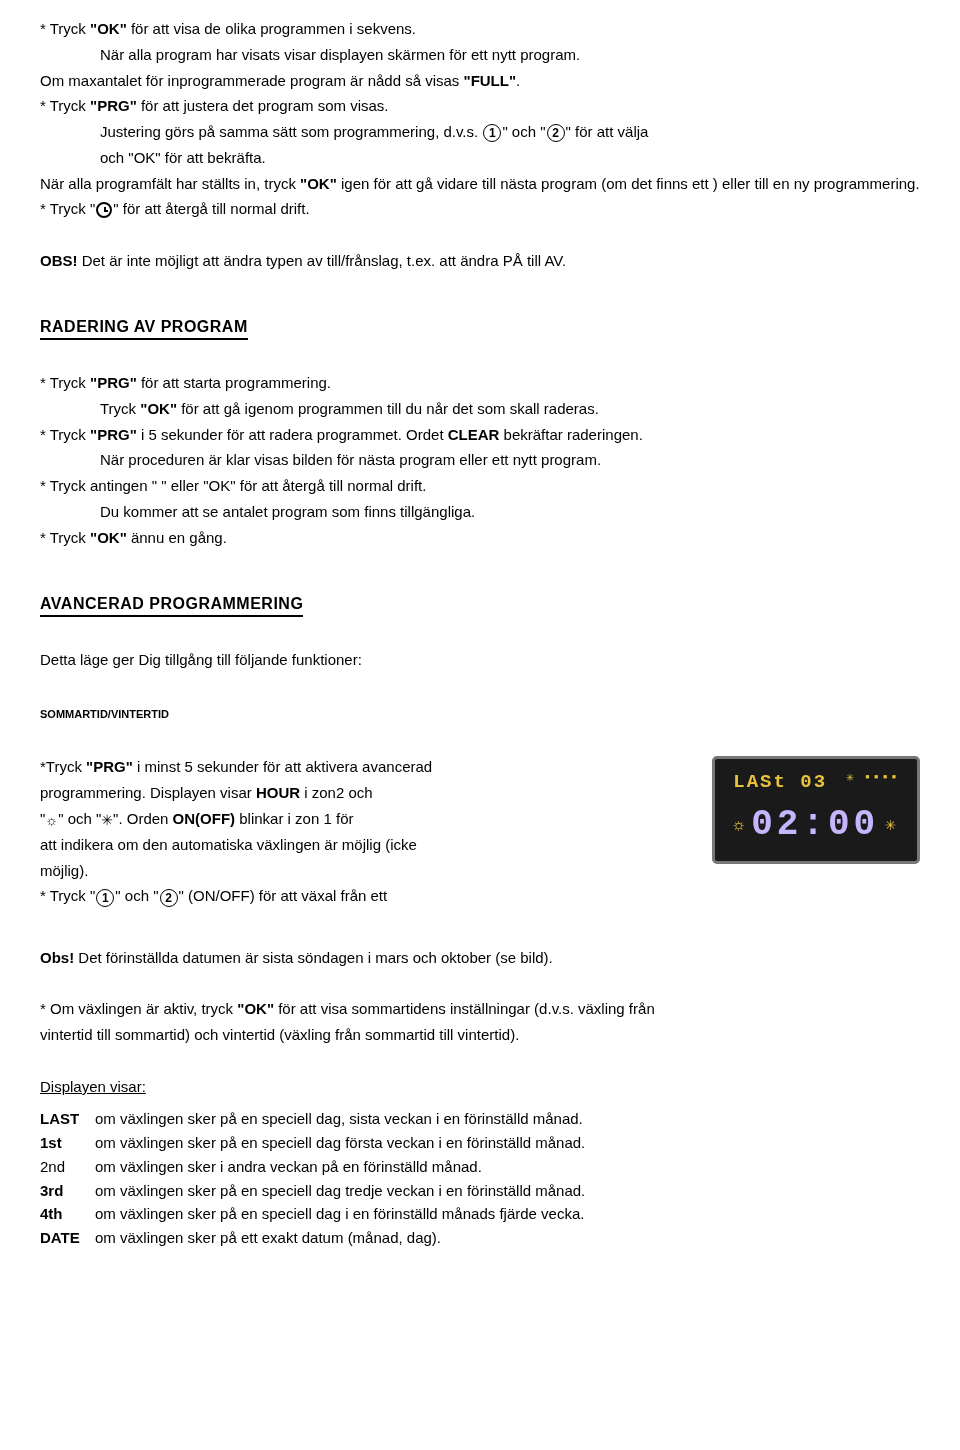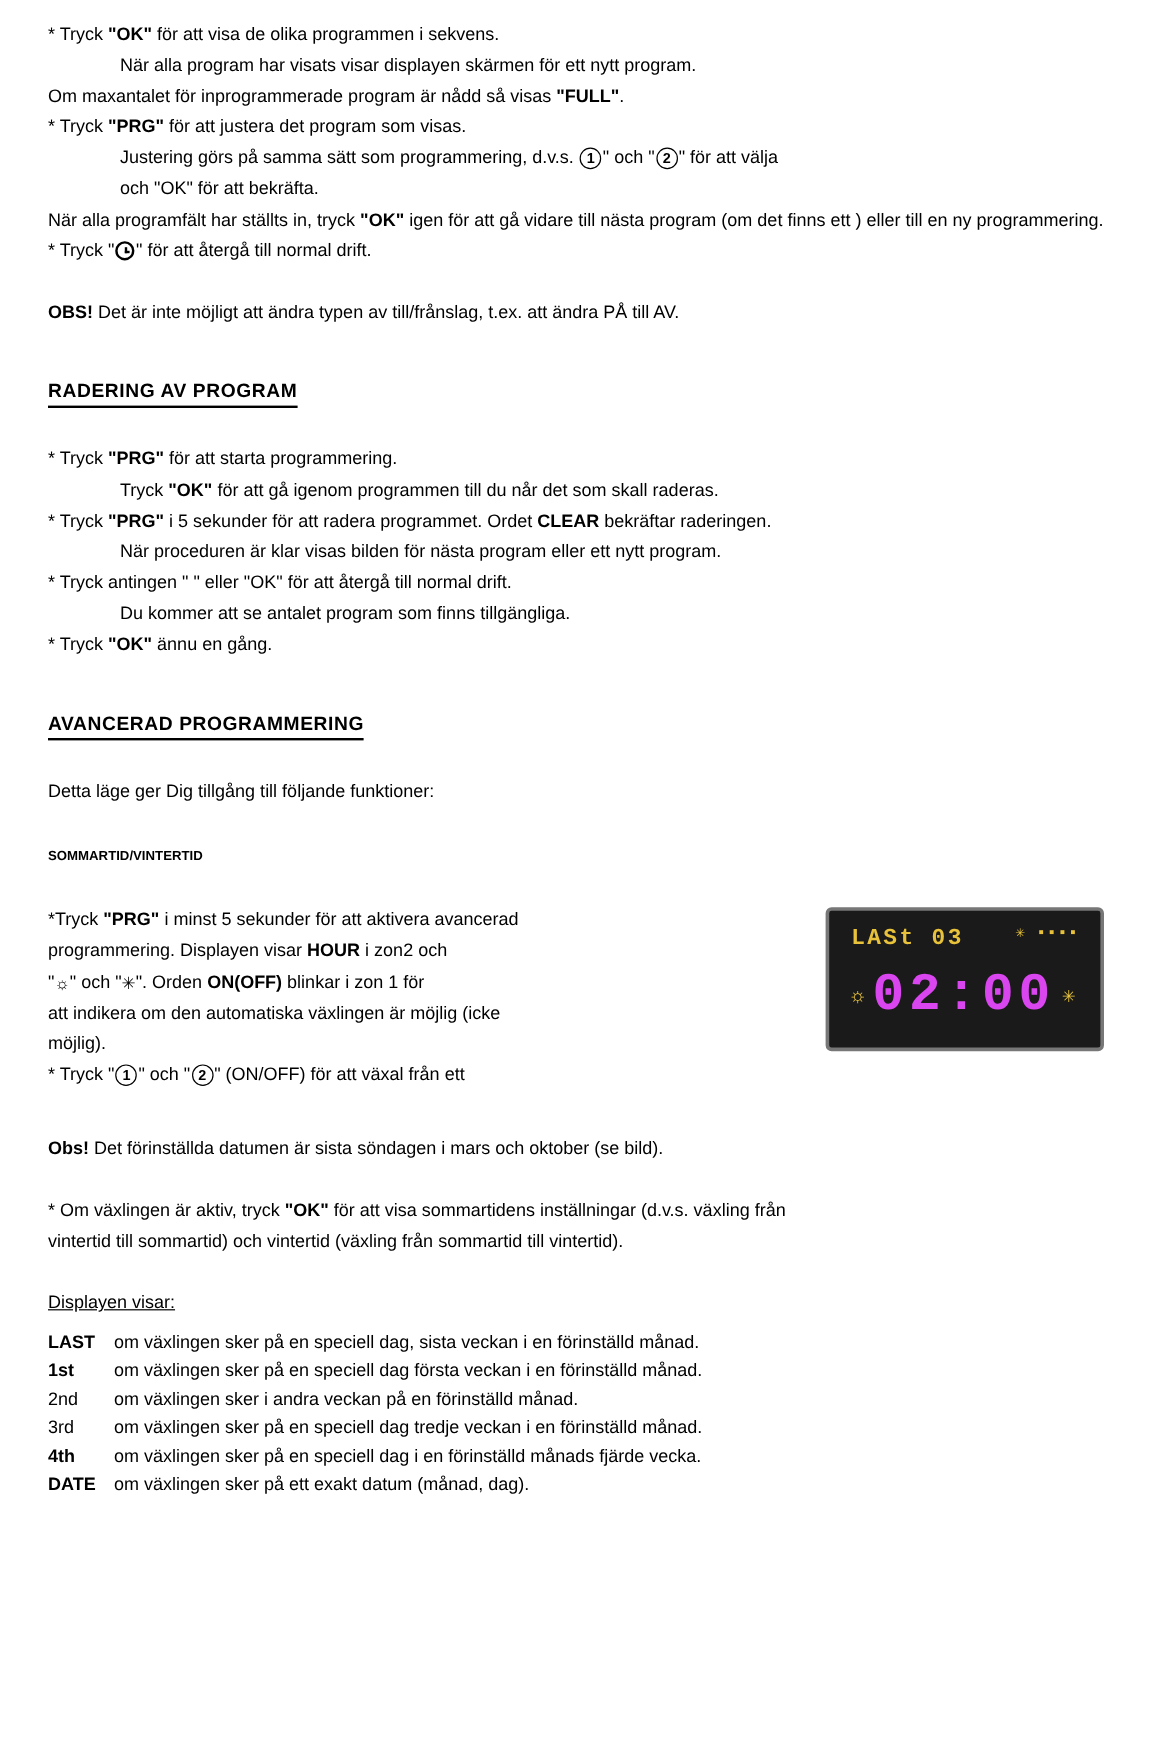--- a/index.html
+++ b/index.html
@@ -165,21 +165,21 @@
         <p>* Tryck "<span class="circled">1</span>" och "<span class="circled">2</span>" (ON/OFF) för att växal från ett</p>
       </div>
       <div class="display-img-part">
         <div class="display-box" style="display:inline-block; background:#1a1a1a; border:3px solid #777; border-radius:5px; padding:10px 18px; min-width:195px;">
           <div class="display-box-top">
             <span style="color:#e8c23a; font-family:'Courier New',monospace; font-size:19px; font-weight:bold; letter-spacing:2px;">LASt 03</span>
             <span style="color:#e8c23a; font-size:13px; margin-left:8px;">✳ ▪▪▪▪</span>
           </div>
           <div style="display:flex; align-items:center; margin-top:2px;">
             <span style="color:#e8c23a; font-size:18px; margin-right:4px;">☼</span>
-            <span style="color:#d946ef; font-family:'Courier New',monospace; font-size:44px; font-weight:bold; letter-spacing:4px;">02:00</span>
+            <span style="color:#c4b5fd; font-family:'Courier New',monospace; font-size:36px; font-weight:bold; letter-spacing:4px;">02:00</span>
             <span style="color:#e8c23a; font-size:18px; margin-left:6px;">✳</span>
           </div>
         </div>
       </div>
     </div>
 
     <p>&nbsp;</p>
     <p><strong>Obs!</strong> Det förinställda datumen är sista söndagen i mars och oktober (se bild).</p>
     <p>&nbsp;</p>
     <p>* Om växlingen är aktiv, tryck <strong>"OK"</strong> för att visa sommartidens inställningar (d.v.s. växling från</p>
@@ -197,21 +197,21 @@
           </tr>
           <tr>
             <td style="font-weight:bold; width:55px; vertical-align:top; padding: 1px 8px 1px 0;">1st</td>
             <td style="vertical-align:top; padding: 1px 0;">om växlingen sker på en speciell dag första veckan i en förinställd månad.</td>
           </tr>
           <tr>
             <td style="font-weight:normal; width:55px; vertical-align:top; padding: 1px 8px 1px 0;">2nd</td>
             <td style="vertical-align:top; padding: 1px 0;">om växlingen sker i andra veckan på en förinställd månad.</td>
           </tr>
           <tr>
-            <td style="font-weight:normal; width:55px; vertical-align:top; padding: 1px 8px 1px 0;">3rd</td>
+            <td style="font-weight:bold; width:55px; vertical-align:top; padding: 1px 8px 1px 0;">3rd</td>
             <td style="vertical-align:top; padding: 1px 0;">om växlingen sker på en speciell dag tredje veckan i en förinställd månad.</td>
           </tr>
           <tr>
             <td style="font-weight:bold; width:55px; vertical-align:top; padding: 1px 8px 1px 0;">4th</td>
             <td style="vertical-align:top; padding: 1px 0;">om växlingen sker på en speciell dag i en förinställd månads fjärde vecka.</td>
           </tr>
           <tr>
             <td style="font-weight:bold; width:55px; vertical-align:top; padding: 1px 8px 1px 0;">DATE</td>
             <td style="vertical-align:top; padding: 1px 0;">om växlingen sker på ett exakt datum (månad, dag).</td>
           </tr>

